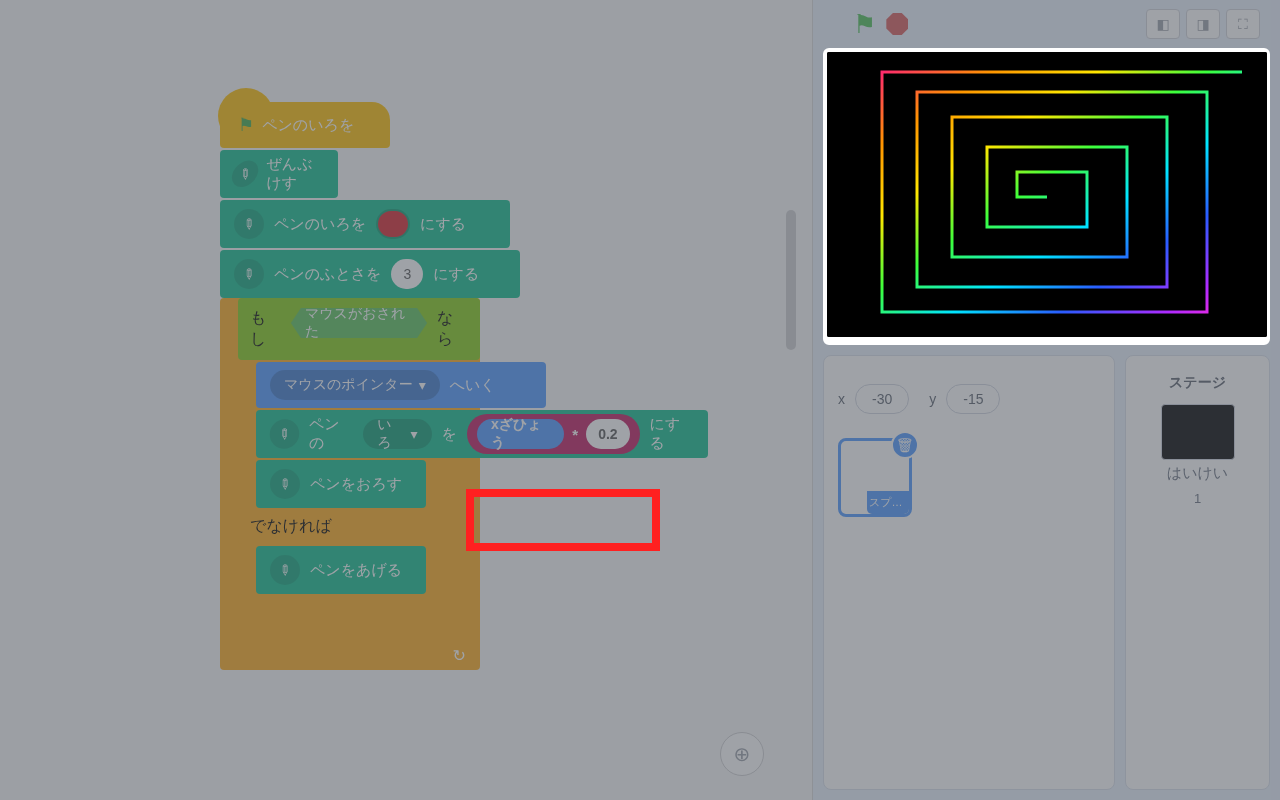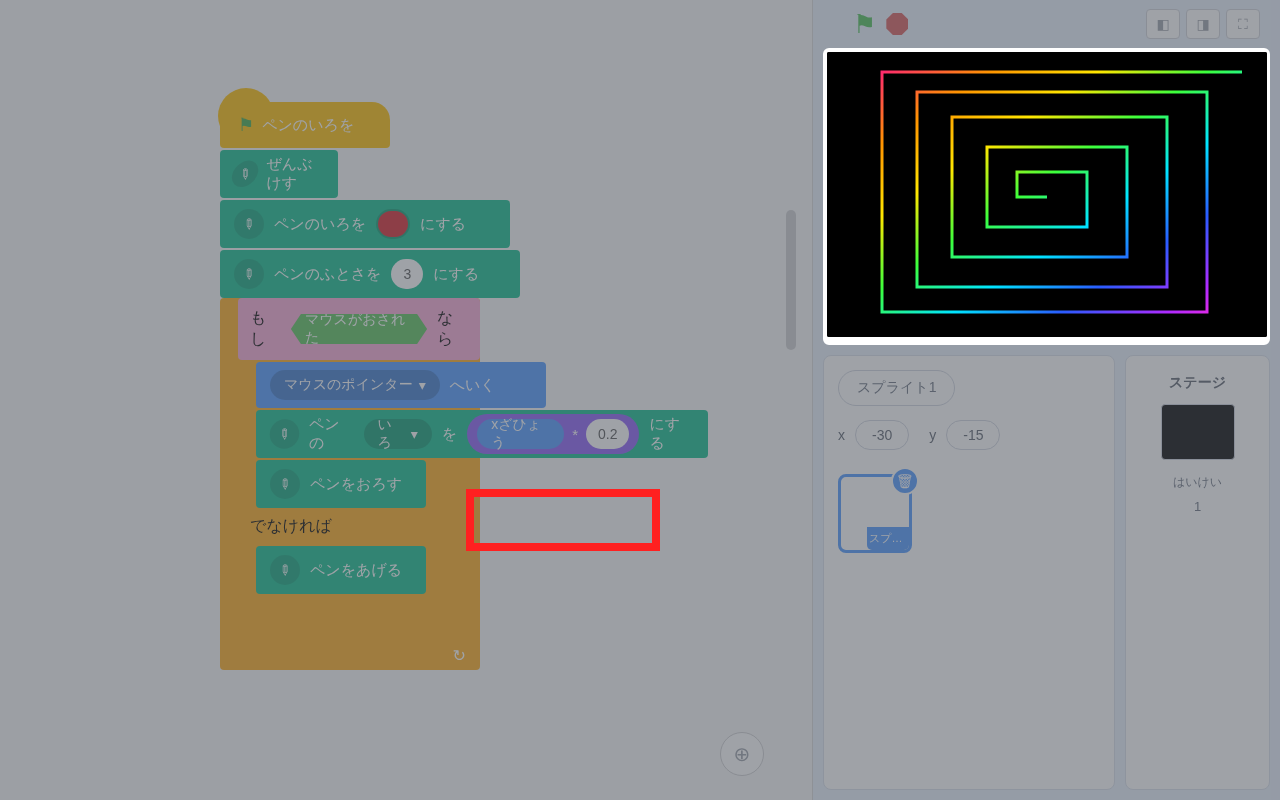--- a/index.html
+++ b/index.html
@@ -138,21 +138,21 @@
     color:#fff; display:flex; align-items:center; justify-content:center;
     font-size:14px;
   }
   .stage-panel h4 {
     margin:4px 0 12px 0; font-size:14px; font-weight:600; color:#5b626e;
   }
   .backdrop-thumb {
     width:74px; height:56px; border:1px solid #d0d5df; border-radius:4px;
     background:#000;
   }
-  .backdrop-lbl { color:#6a7280; font-size:12px; margin-top:14px; }
+  .backdrop-lbl { color:#6a7280; font-size:15px; margin-top:4px; }
   .backdrop-cnt { color:#6a7280; font-size:13px; margin-top:8px; }
 
   
   .blk {
     position:relative; color:#fff; font-size:15px;
     border-radius:4px; display:flex; align-items:center;
     padding: 0 14px; margin-top:2px;
   }
   .hat {
     background:#ffbf00; height:46px; width:170px;
@@ -174,39 +174,39 @@
   .slot-round {
     height:30px; border-radius:15px; background:#fff; color:#555;
     display:inline-flex; align-items:center; justify-content:center;
     padding:0 12px; font-size:14px;
   }
   .slot-color { width:34px; height:30px; border-radius:15px; background:#d8232a; border:2px solid #0a9c72;}
   .control { background:#ffab19; }
   .forever { width:260px; padding:10px 12px 6px 12px; border-radius:4px 4px 0 0;}
   .forever.body { width:260px; height:auto; padding:0 0 10px 0; }
   .c-inner { margin-left:18px; }
-  .if-blk { background:#f9a8d4; width:242px; padding:10px 12px; border-radius:4px; display:flex; align-items:center; gap:10px;}
+  .if-blk { background:#84cc16; width:242px; padding:10px 12px; border-radius:4px; display:flex; align-items:flex-start; gap:10px;}
   .hex {
     background:#59c059; height:30px; padding:4px 14px; color:#fff;
     clip-path: polygon(10px 0, calc(100% - 10px) 0, 100% 50%, calc(100% - 10px) 100%, 10px 100%, 0 50%);
     display:inline-flex; align-items:center; font-size:14px;
   }
   .motion { background:#4c97ff; height:46px; display:flex; gap:10px; }
   .dd {
     height:30px; border-radius:15px; background:#3b79cc; color:#fff;
     display:inline-flex; align-items:center; padding:12px 14px; font-size:14px; gap:6px;
   }
   .dd.pen { background:#0a9c72; }
   .var-rep {
     height:30px; border-radius:15px; background:#4c97ff; color:#fff;
     display:inline-flex; align-items:center; padding:0 14px; font-size:14px;
   }
   .op-mul {
-    height:40px; border-radius:20px; background:#8b5cf6;
-    display:inline-flex; align-items:center; padding:0 10px; gap:8px; color:#fff;
+    height:40px; border-radius:20px; background:#be185d;
+    display:inline-flex; align-items:center; padding:0 10px; gap:8px; color:#fff;font-weight:bold;
   }
   .else-blk, .end-blk { background:#ffab19; width:242px; height:36px; padding:0 12px; display:flex; align-items:center; border-radius:4px;}
   .tail { background:#ffab19; width:260px; height:30px; border-radius:0 0 4px 4px;
     display:flex; justify-content:flex-end; align-items:center; padding-right:14px; color:#fff;}
 
   .highlight-box {
     position:absolute;
     border:8px solid #ff2020;
     z-index:70;
     pointer-events:none;
@@ -342,21 +342,20 @@
             <stop offset="0.75" stop-color="#2a5cff"></stop>
             <stop offset="0.9" stop-color="#b02aff"></stop>
             <stop offset="1" stop-color="#ff2ad4"></stop>
           </linearGradient>
         </defs>
       </svg>
     </div>
 
     <div class="panels">
       <div class="sprite-panel">
-        <div class="pill" style="align-self:flex-start">スプライト1</div>
         <div class="coord-row">
           <span>x</span>
           <span class="coord-pill">-30</span>
           <span style="margin-left:10px">y</span>
           <span class="coord-pill">-15</span>
         </div>
         <div class="sprite-thumb-row">
           <div class="sprite-thumb">
             <div class="del-badge">
               <span>🗑</span>

